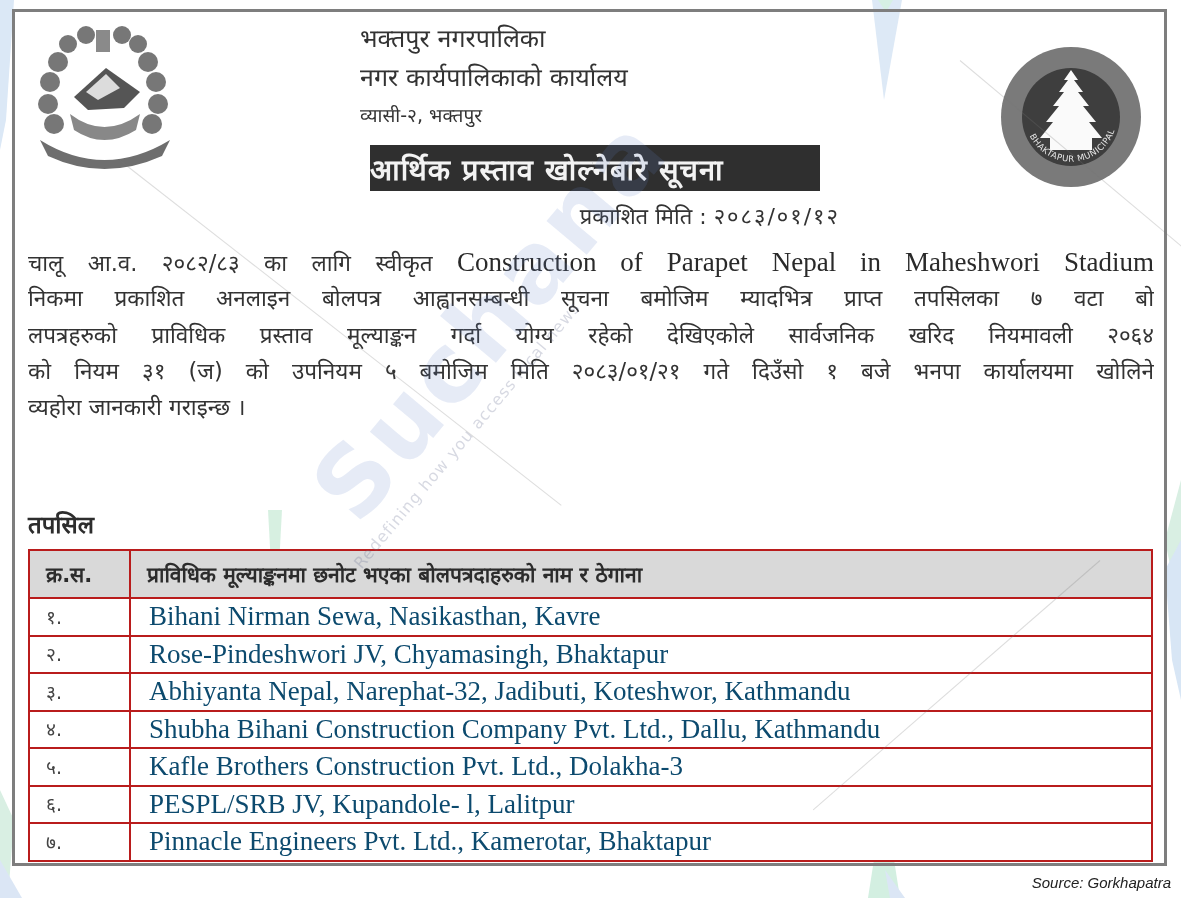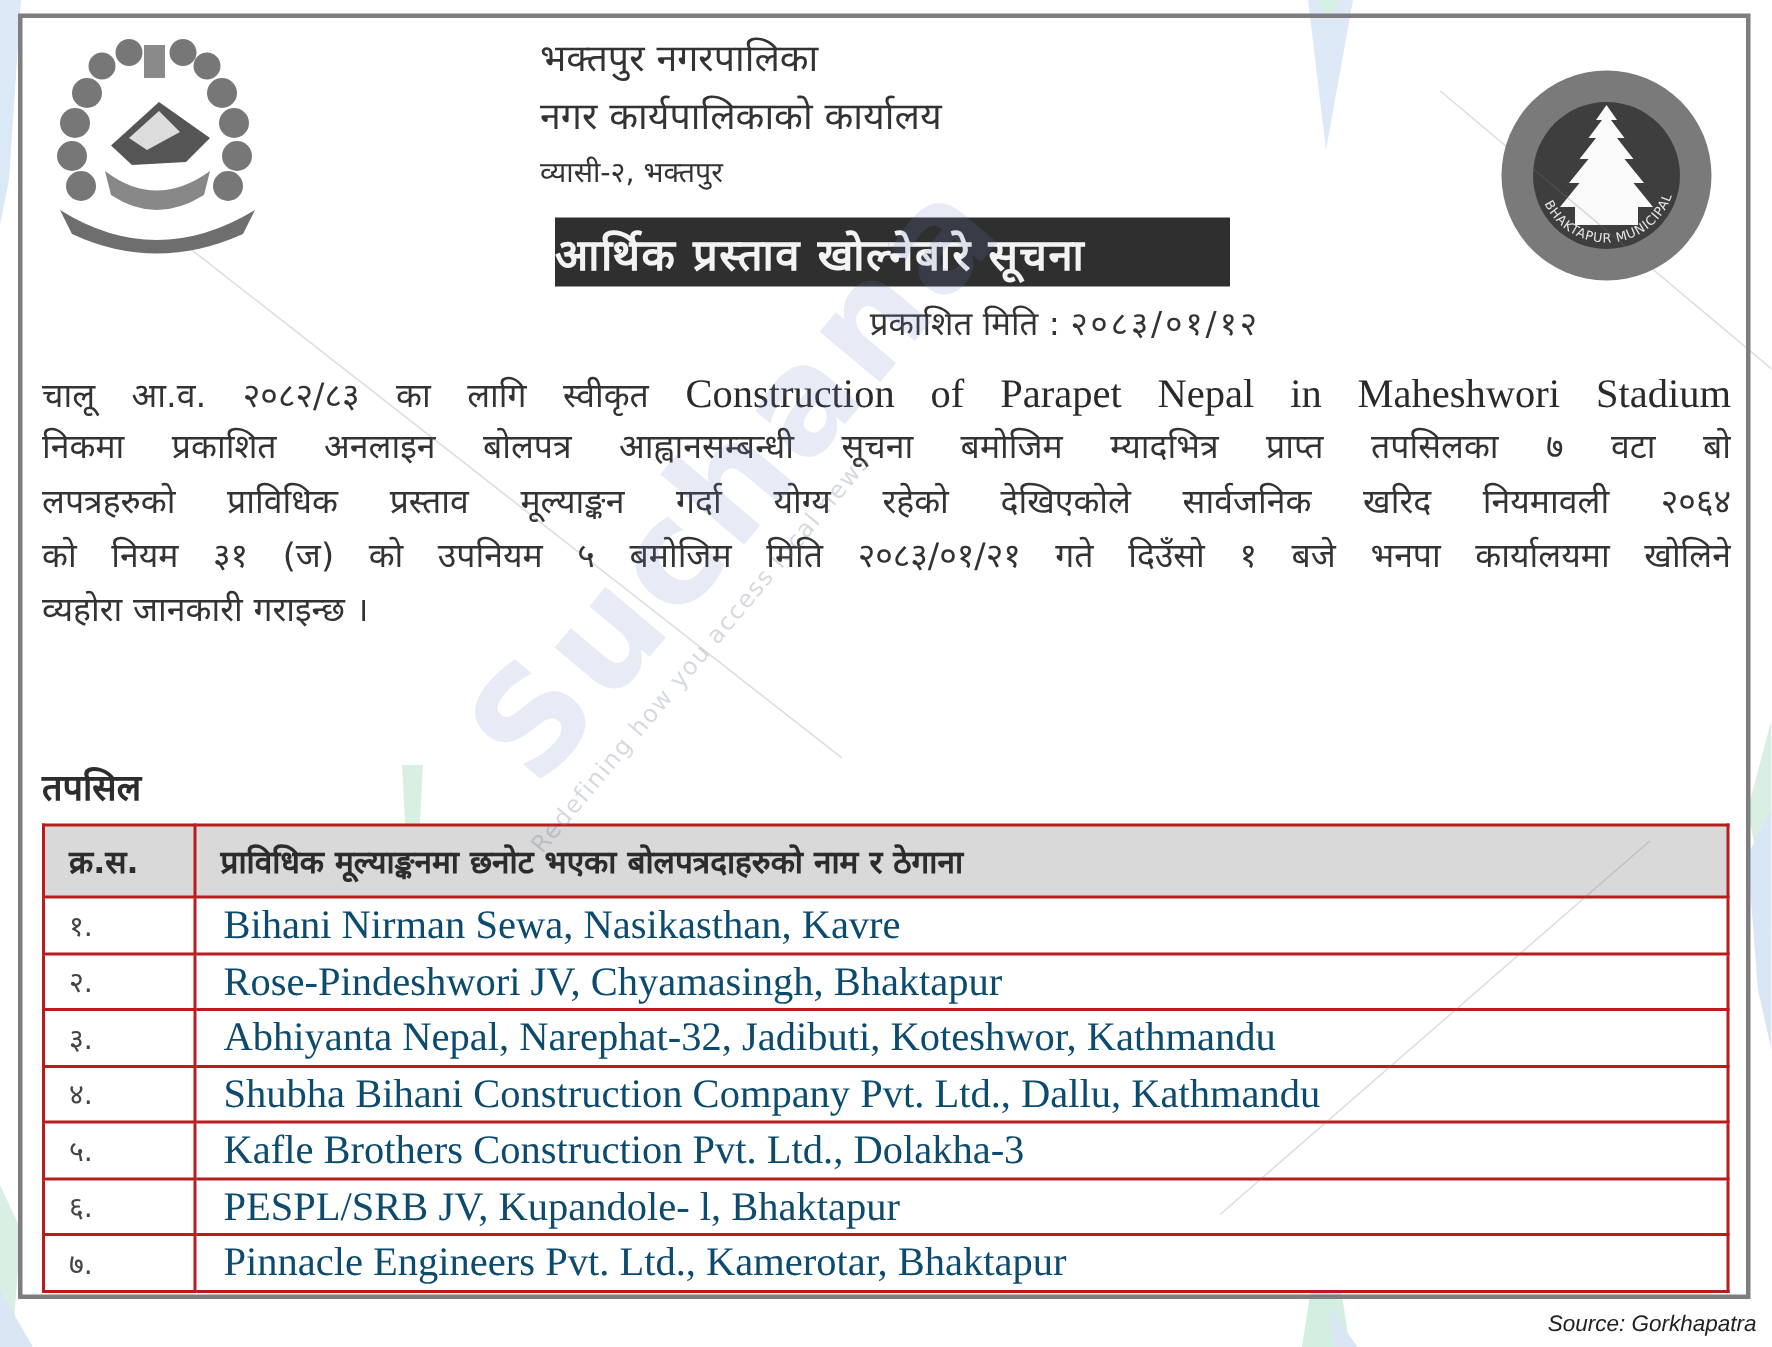--- a/index.html
+++ b/index.html
@@ -167,21 +167,21 @@
     <tr>
         <td class="sn">४.</td>
         <td class="name">Shubha Bihani Construction Company Pvt. Ltd., Dallu, Kathmandu</td>
       </tr>
     <tr>
         <td class="sn">५.</td>
         <td class="name">Kafle Brothers Construction Pvt. Ltd., Dolakha-3</td>
       </tr>
     <tr>
         <td class="sn">६.</td>
-        <td class="name">PESPL/SRB JV, Kupandole- l, Bhaktapur</td>
+        <td class="name">PESPL/SRB JV, Kupandole- l, Lalitpur</td>
       </tr>
     <tr>
         <td class="sn">७.</td>
         <td class="name">Pinnacle Engineers Pvt. Ltd., Kamerotar, Bhaktapur</td>
       </tr>
   </tbody>
 </table>
 
 <div class="wm-text">Suchana</div>
 <div class="wm-sub">Redefining how you access local news</div>

